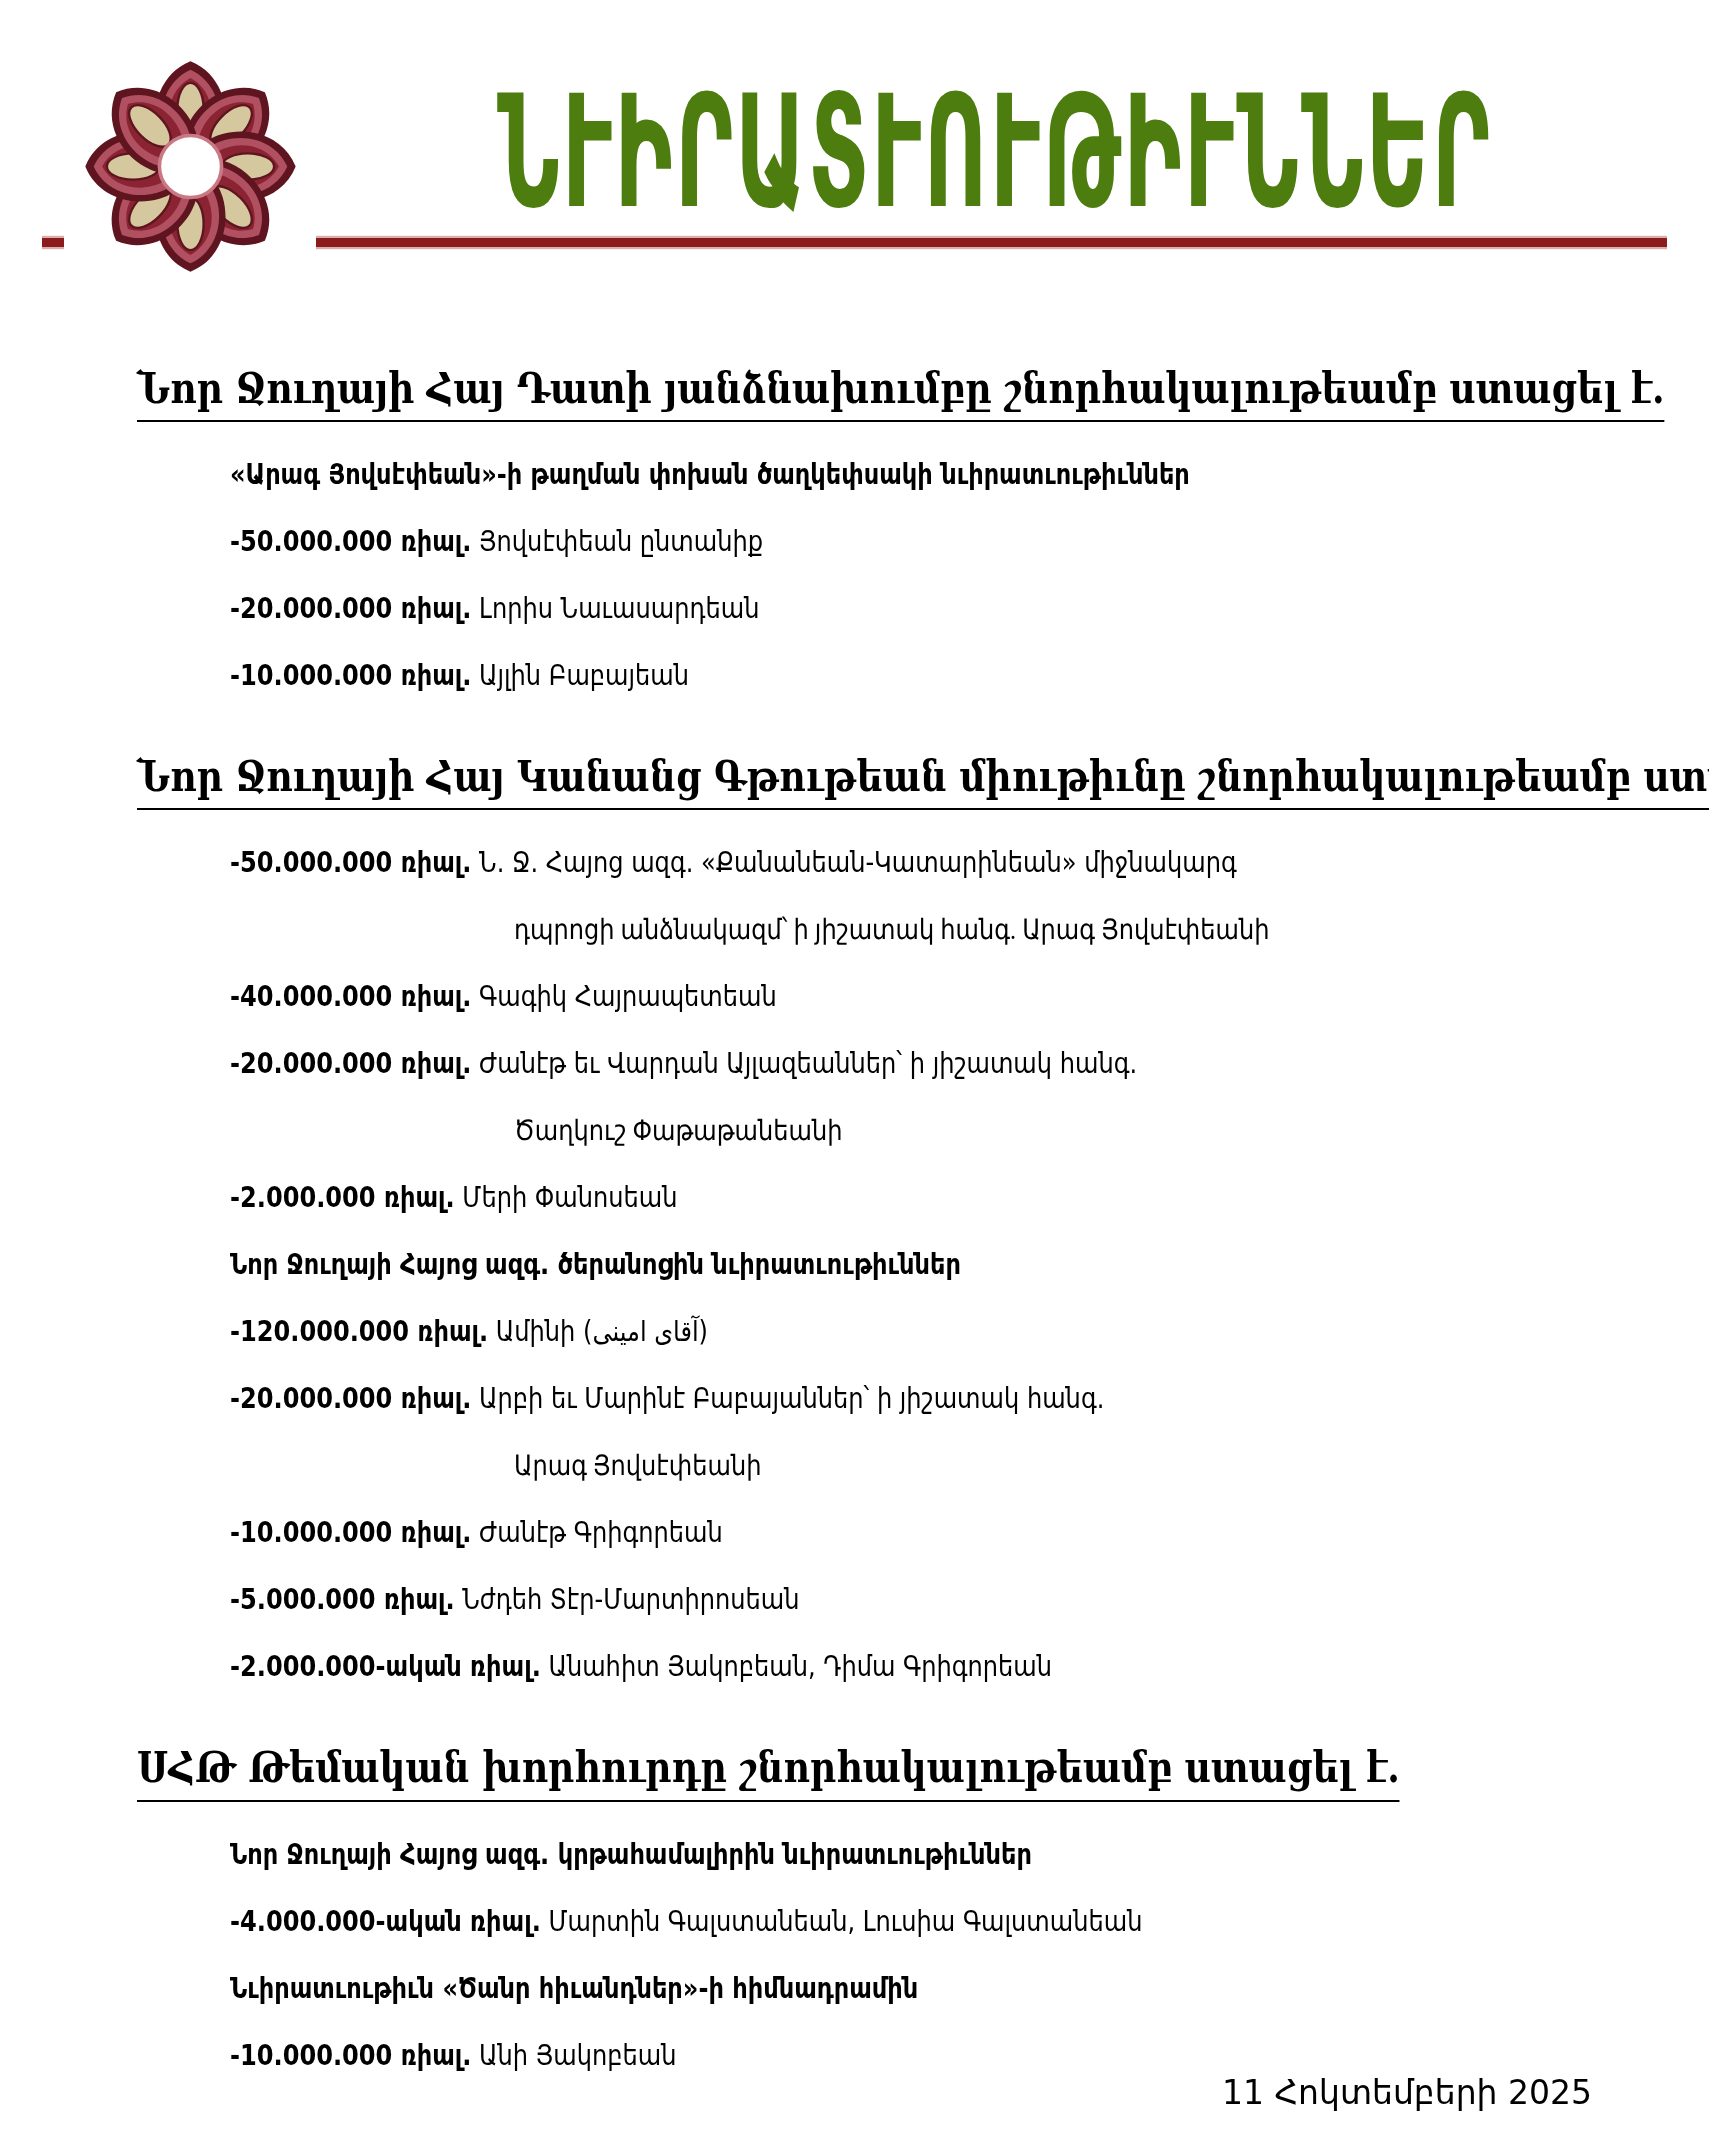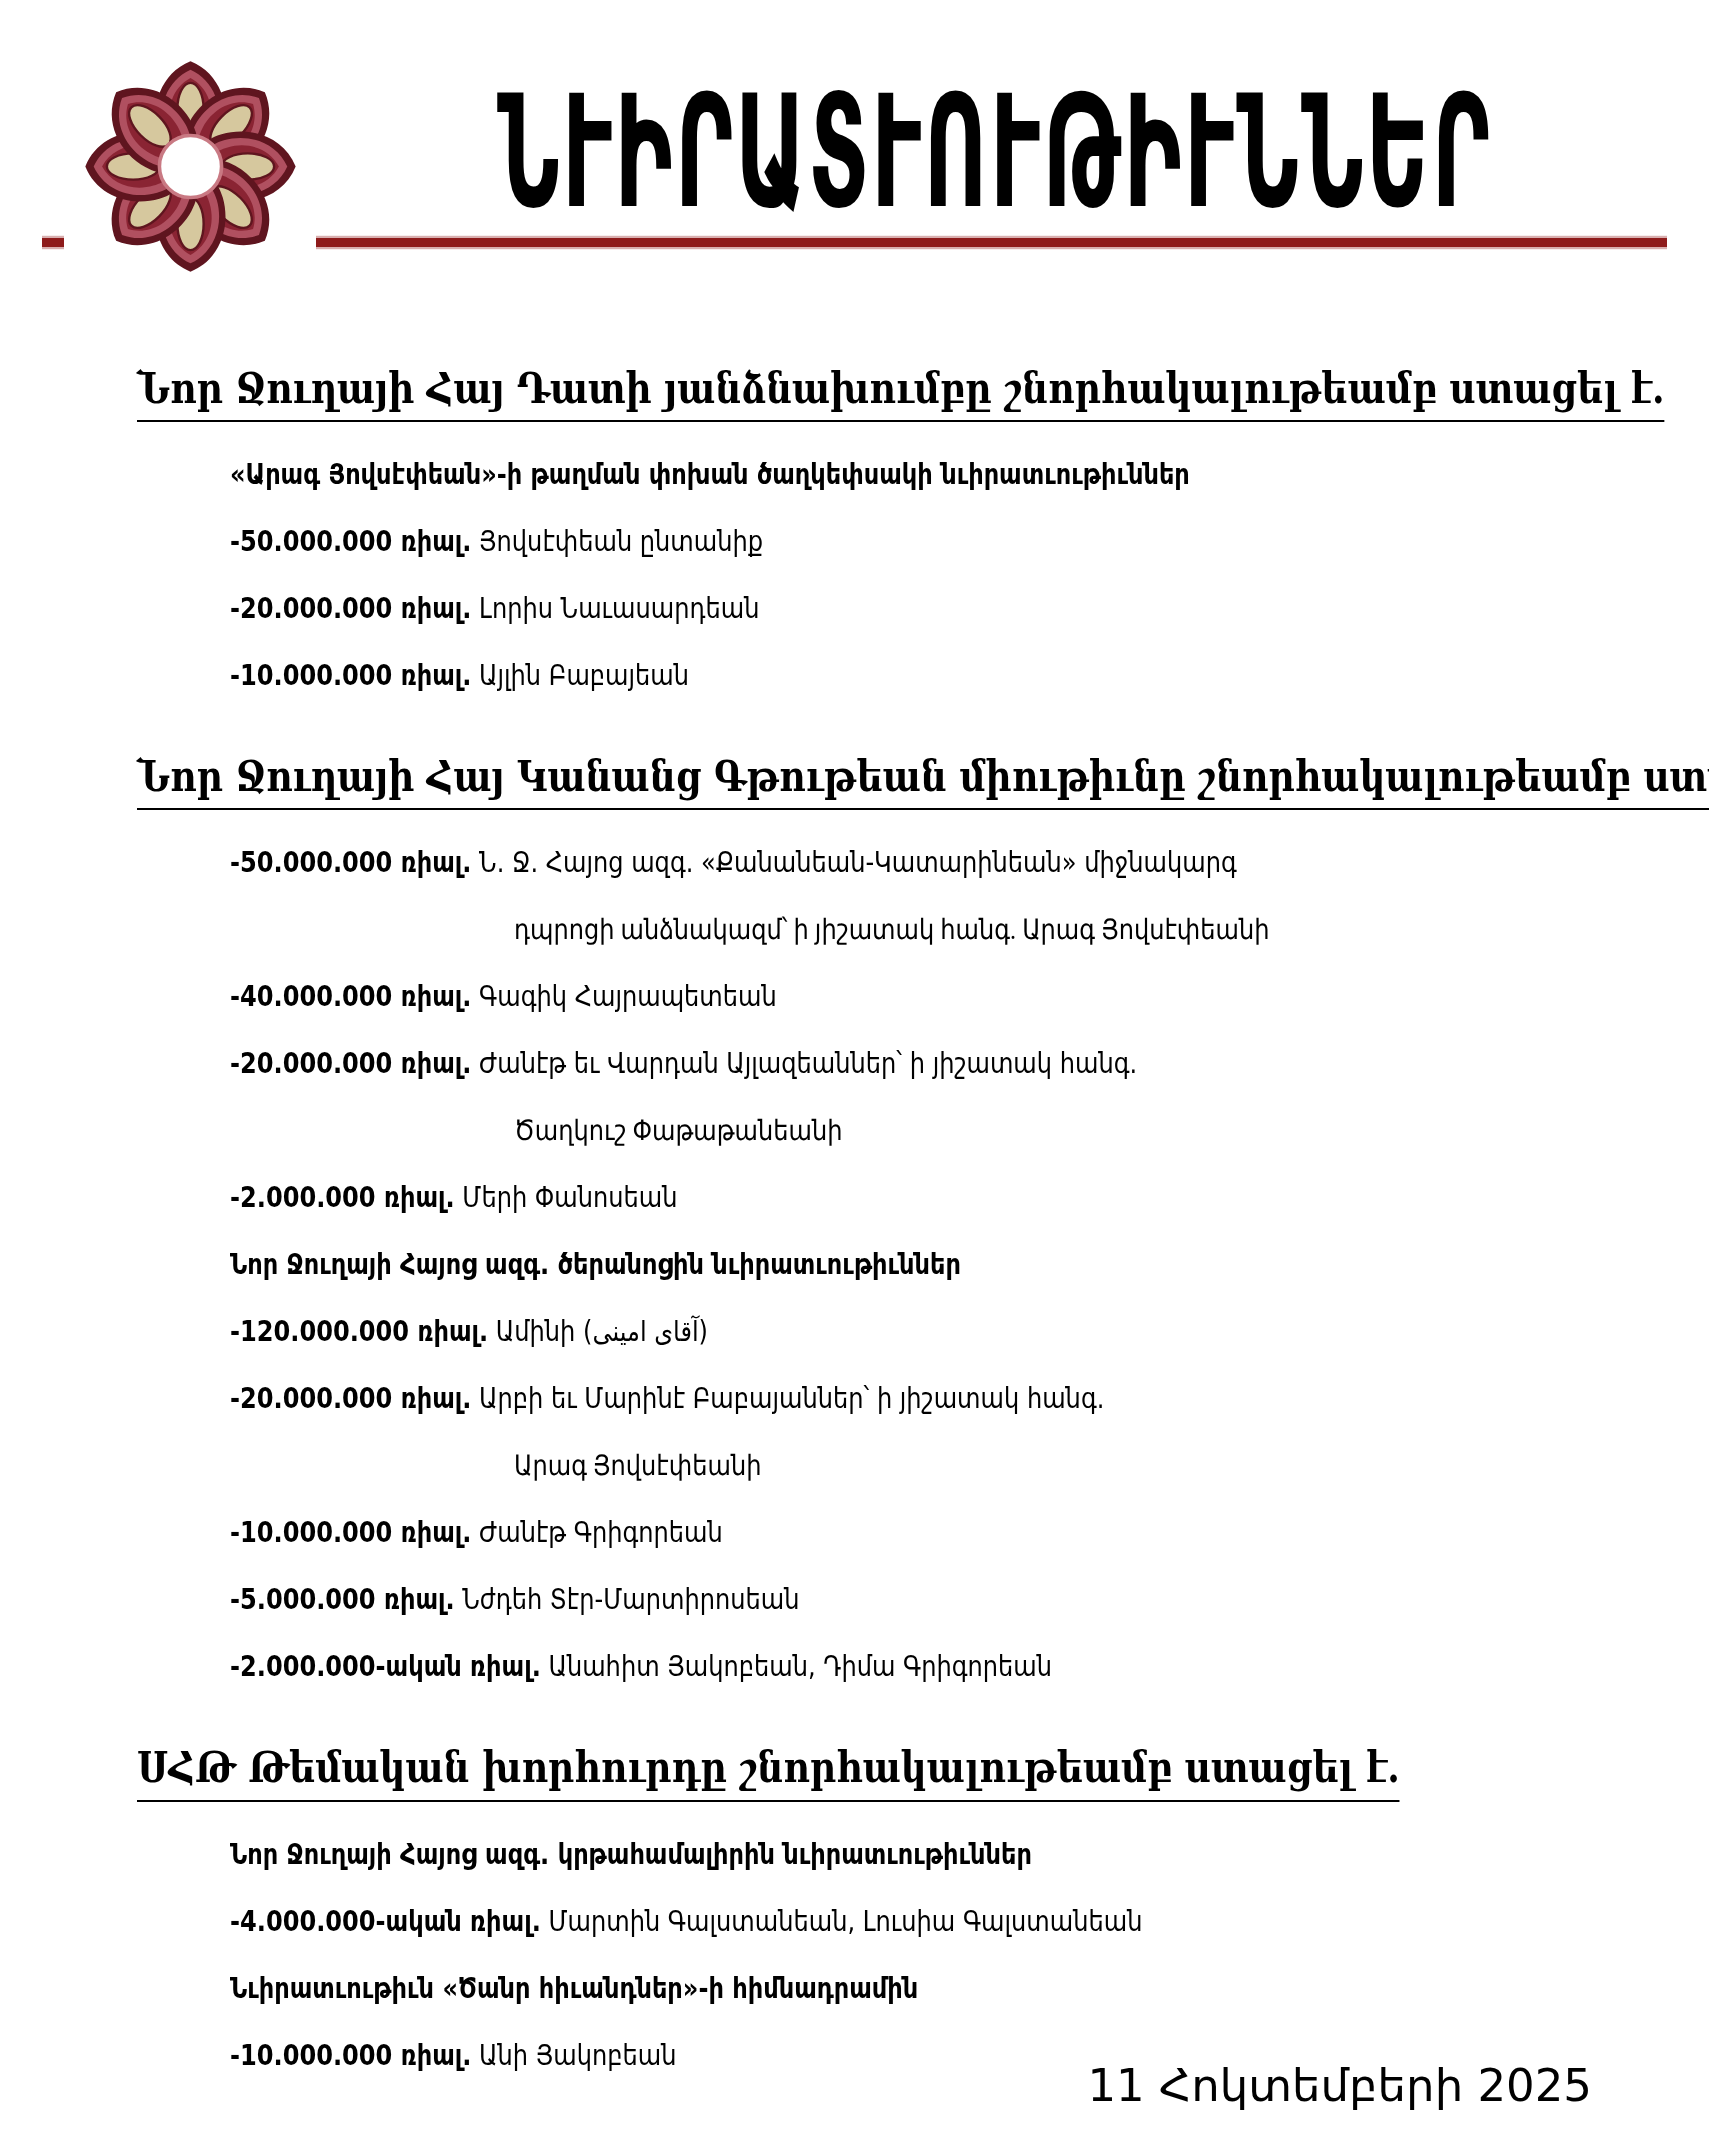--- a/index.html
+++ b/index.html
@@ -6,37 +6,37 @@
   body{
     width:1709px;height:2151px;position:relative;background:#ffffff;
     font-family:"DejaVu Sans",sans-serif;color:#000;overflow:hidden;
   }
   
   .rule{position:absolute;top:238px;left:42px;width:1625px;height:9.4px;background:#8e1b1b;
         box-shadow:0 -2.2px 0 rgba(142,27,27,.35),0 2.2px 0 rgba(142,27,27,.35);}
   .logo-wrap{position:absolute;left:64px;top:22px;width:252px;height:289px;background:#fff;
         display:flex;align-items:center;justify-content:center;}
   .masthead-title{position:absolute;left:340px;top:81px;width:1310px;text-align:center;
-        color:#000000;font-weight:bold;font-size:109px;line-height:152px;white-space:nowrap;}
+        color:#4d7c0f;font-weight:bold;font-size:109px;line-height:152px;white-space:nowrap;}
   .masthead-title .stretch{display:inline-block;transform:scale(0.80,1.42);transform-origin:50% 55%;
         letter-spacing:2.9px;}
   
   .content{position:absolute;left:137px;top:360px;width:1549px;}
   section + section{margin-top:39px;}
   .sec-h{font-family:"DejaVu Serif",serif;font-weight:bold;font-size:42px;line-height:58px;
         margin:0 0 19px 0;white-space:nowrap;}
   .sec-h .squeeze{border-bottom:2.9px solid #000;padding-bottom:2.2px;}
   .sec-lines{padding-left:93px;}
   .line{margin:0;font-size:28px;line-height:67px;white-space:nowrap;}
   .bold-line{font-weight:bold;}
   .cont-line{padding-left:284px;font-family:Liberation Serif, serif;}
   .amt{font-weight:bold;}
   .squeeze{display:inline-block;transform:scaleX(0.86);transform-origin:0 50%;white-space:nowrap;}
   
-  .date-line{position:absolute;right:117px;bottom:39px;font-size:45px;white-space:nowrap;}
+  .date-line{position:absolute;right:117px;bottom:39px;font-size:33px;white-space:nowrap;}
 </style>
 </head>
 <body>
 
 <div class="rule"></div>
 
 <div class="logo-wrap">
   <svg width="239" height="275" viewBox="0 0 200 200" aria-hidden="true">
     <defs>
       <g id="petal">

